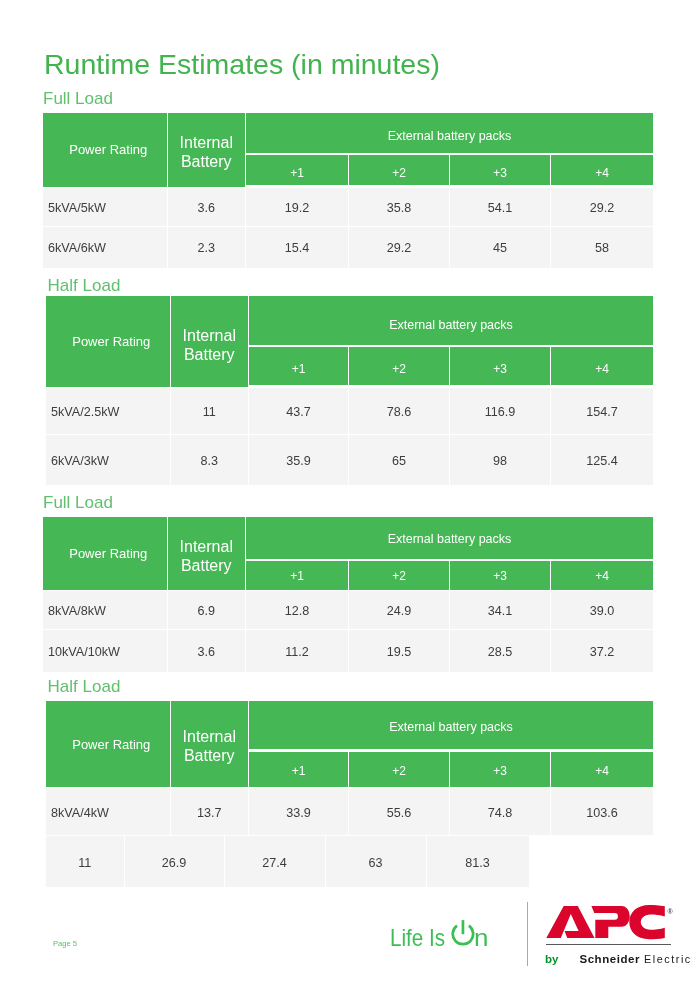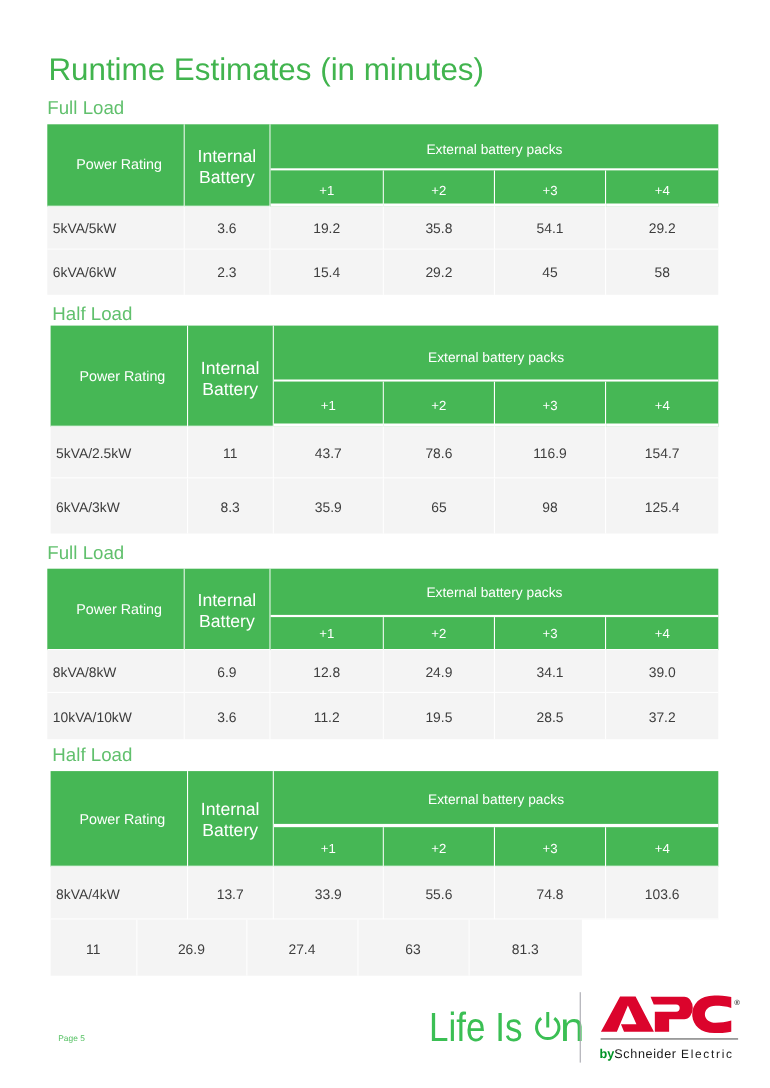--- a/index.html
+++ b/index.html
@@ -21,30 +21,30 @@
   .cell.pr{font-size:13px;padding-left:7px;}
   .cell.ib{flex-direction:column;font-size:16px;line-height:19px;}
   .cell.ext{width:100%;font-size:12.5px;border-right:none;}
   .cell.model{justify-content:flex-start;padding-left:5px;}
   .tbl .trow:last-child .cell{border-bottom:none;}
   .tbl .hgroup .cell:last-child,.subrow .cell:last-child,.trow .cell:last-child{border-right:none;}
 
   
   .pagenum{position:absolute;left:53px;top:940px;font-size:7.6px;line-height:8px;color:#55c163;}
   .tagline{position:absolute;left:390px;top:916px;height:34px;color:#3bbf54;white-space:nowrap;
-           font-size:37px;line-height:34px;display:flex;align-items:baseline;}
+           font-size:24px;line-height:34px;display:flex;align-items:baseline;}
   .tag-text{display:inline-block;transform:scaleX(0.86);transform-origin:left center;}
   .tag-n{transform:scaleX(1.08);}
   .powerwrap{display:inline-block;width:20px;height:30px;overflow:visible;position:relative;top:1.5px;left:-3px;}
   .vdiv{position:absolute;left:526.5px;top:902px;width:1.1px;height:64px;background:#a9a9b0;}
   .apc-logo{position:absolute;left:543px;top:903px;width:135px;height:40px;}
   .apc-rule{position:absolute;left:546.4px;top:944.2px;width:124.7px;height:1.3px;background:#595959;}
   .apc-sub{position:absolute;left:545px;top:953px;font-size:11.5px;line-height:13px;white-space:nowrap;}
   .sb-by{font-weight:bold;color:#009426;}
-  .sb-sch{font-weight:normal;color:#1a1a1a;letter-spacing:0.55px;margin-left:0;}
+  .sb-sch{font-weight:bold;color:#1a1a1a;letter-spacing:0.55px;margin-left:21px;}
   .sb-el{font-size:10.8px;color:#1a1a1a;letter-spacing:1.55px;margin-left:4px;}
 </style>
 </head>
 <body>
 
 <div class="page">
   <div class="title">Runtime Estimates (in minutes)</div>
   <div class="sec-label" style="left:43px;top:90px">Full Load</div>
   <div class="tbl" style="left:43px;top:113.0px;width:610px">
     <div class="hgroup">

